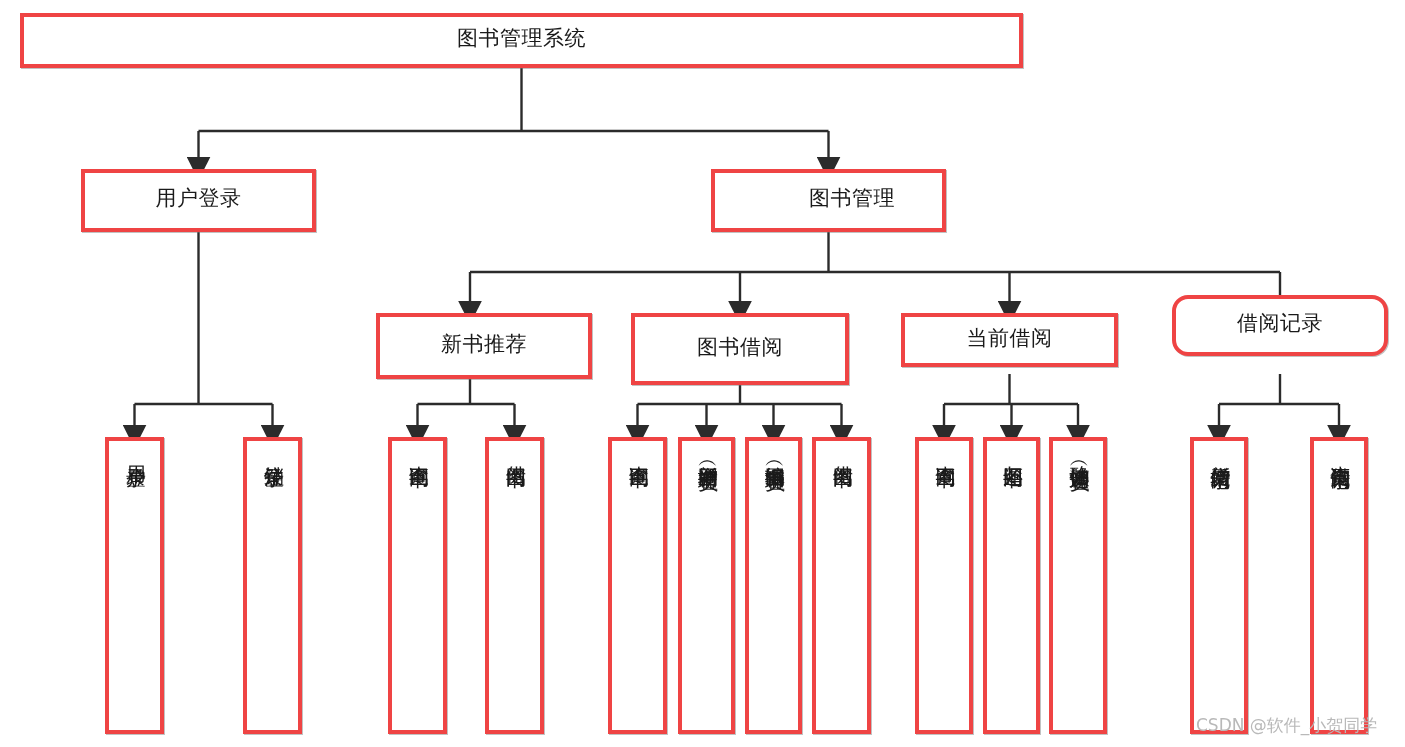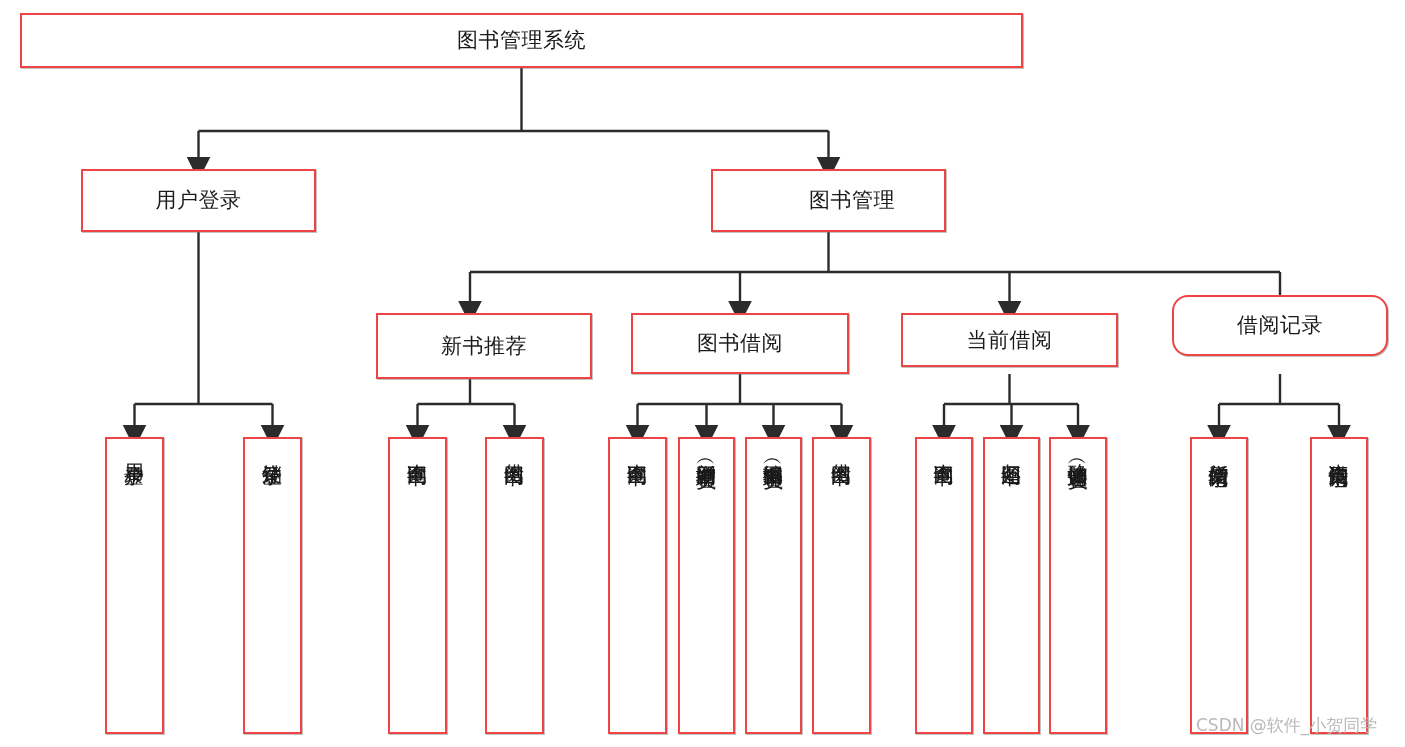--- a/index.html
+++ b/index.html
@@ -5,26 +5,27 @@
   html,body{margin:0;padding:0;background:#ffffff;}
   body{
     width:1405px;height:747px;
     font-family:"DejaVu Sans","Liberation Sans",sans-serif;
     overflow:hidden;position:relative;
   }
   #diagram-root{position:absolute;left:0;top:0;width:1405px;height:747px;}
   .node-box{
     position:absolute;
     background:#ffffff;
-    border:2px solid #ef4444;
+    border:4px solid #ef4444;
     box-sizing:border-box;
     display:flex;
     align-items:center;
     justify-content:center;
     box-shadow:1px 1px 0 rgba(120,120,120,0.45);
+    font-family:Liberation Mono, monospace;
   }
   .node-label{
     color:#1a1a1a;
     font-size:21px;
     line-height:1.18;
     letter-spacing:0.5px;
     white-space:nowrap;
     text-align:center;
     user-select:none;
   }
@@ -102,21 +103,21 @@
       </div>
       <div class="node-box" style="left: 81px; top: 169px; width: 235px; height: 63px;">
         <span class="node-label">用户登录</span>
       </div>
       <div class="node-box" style="left: 711px; top: 169px; width: 235px; height: 63px; padding-left: 47px;">
         <span class="node-label">图书管理</span>
       </div>
       <div class="node-box" style="left: 376px; top: 313px; width: 216px; height: 66px;">
         <span class="node-label">新书推荐</span>
       </div>
-      <div class="node-box" style="left: 631px; top: 313px; width: 218px; height: 61px;">
+      <div class="node-box" style="left: 631px; top: 313px; width: 218px; height: 72px;">
         <span class="node-label">图书借阅</span>
       </div>
       <div class="node-box" style="left: 901px; top: 313px; width: 217px; height: 54px;">
         <span class="node-label">当前借阅</span>
       </div>
       <div class="node-box" style="left: 1172px; top: 295px; width: 216px; height: 61px; border-radius: 16px;">
         <span class="node-label">借阅记录</span>
       </div>
       <div class="node-box vertical" style="left: 105px; top: 437px; width: 59px; height: 297px;">
         <span class="node-label">用户登录</span>

